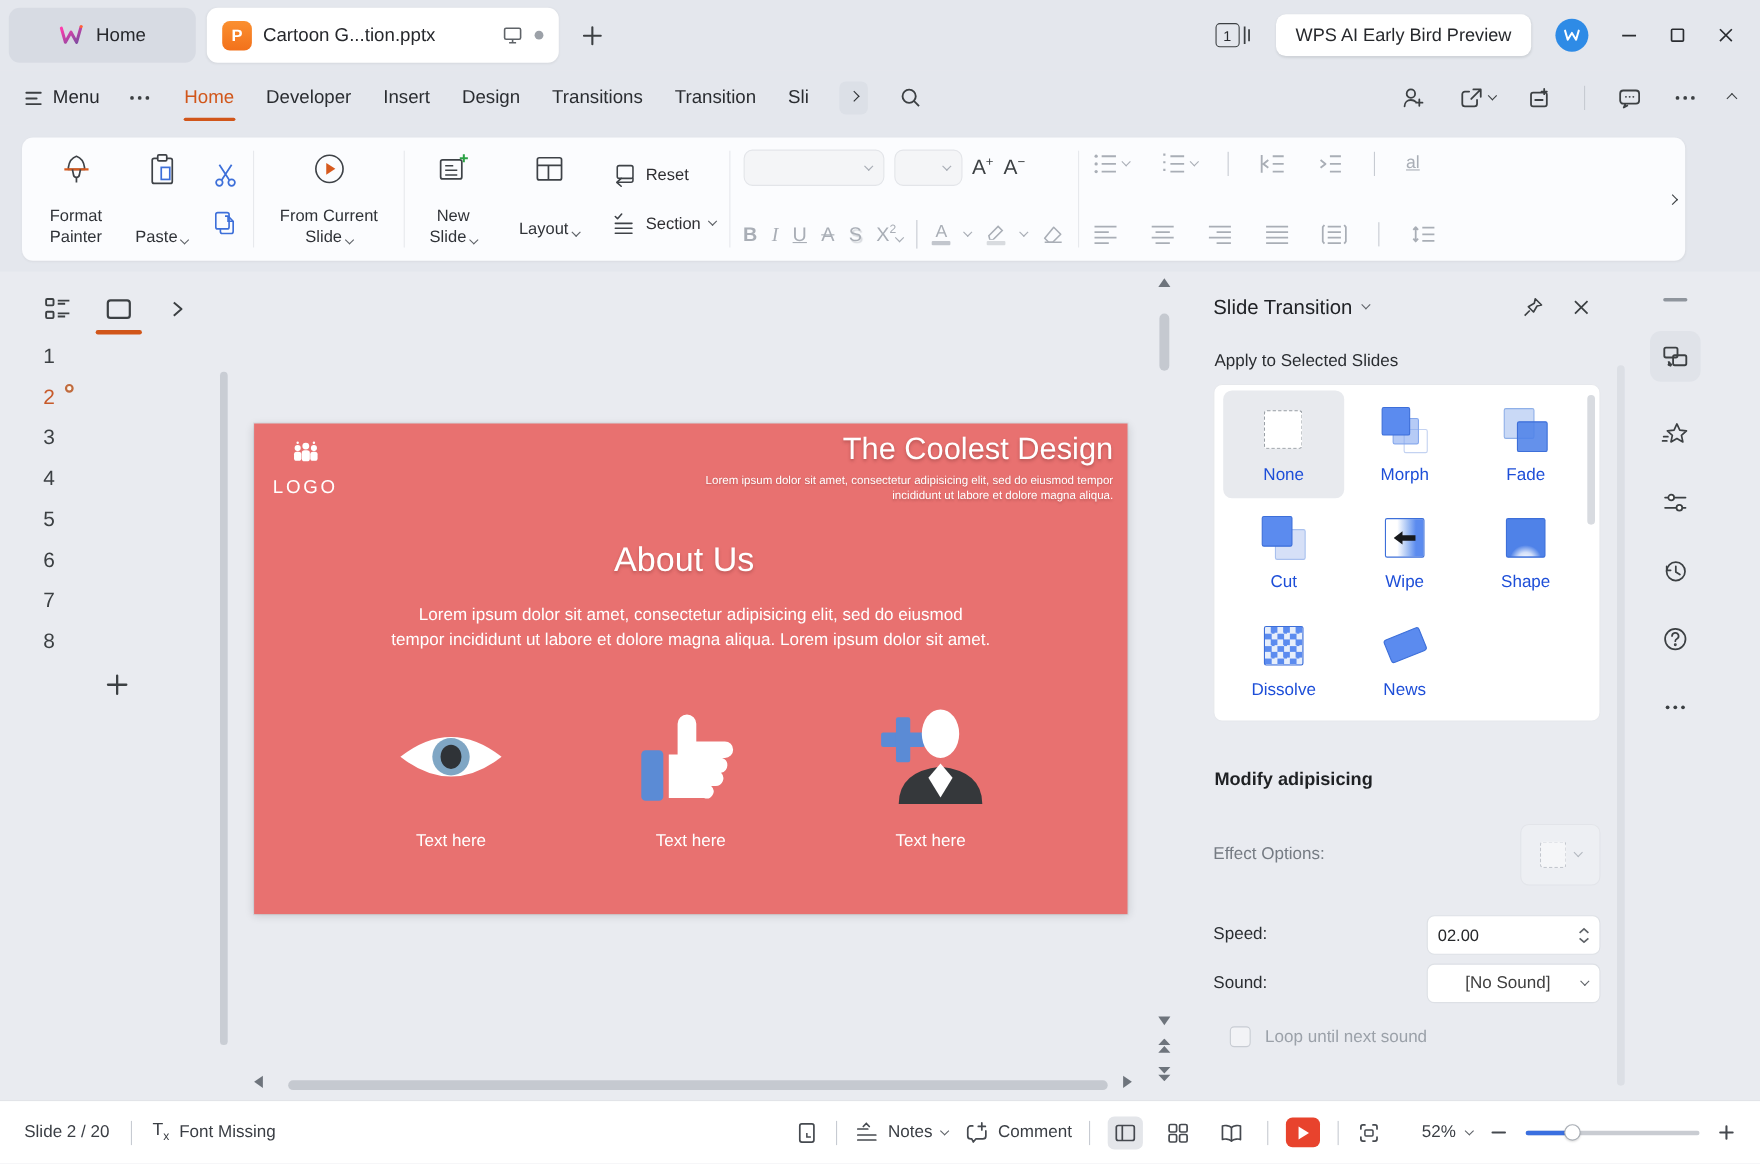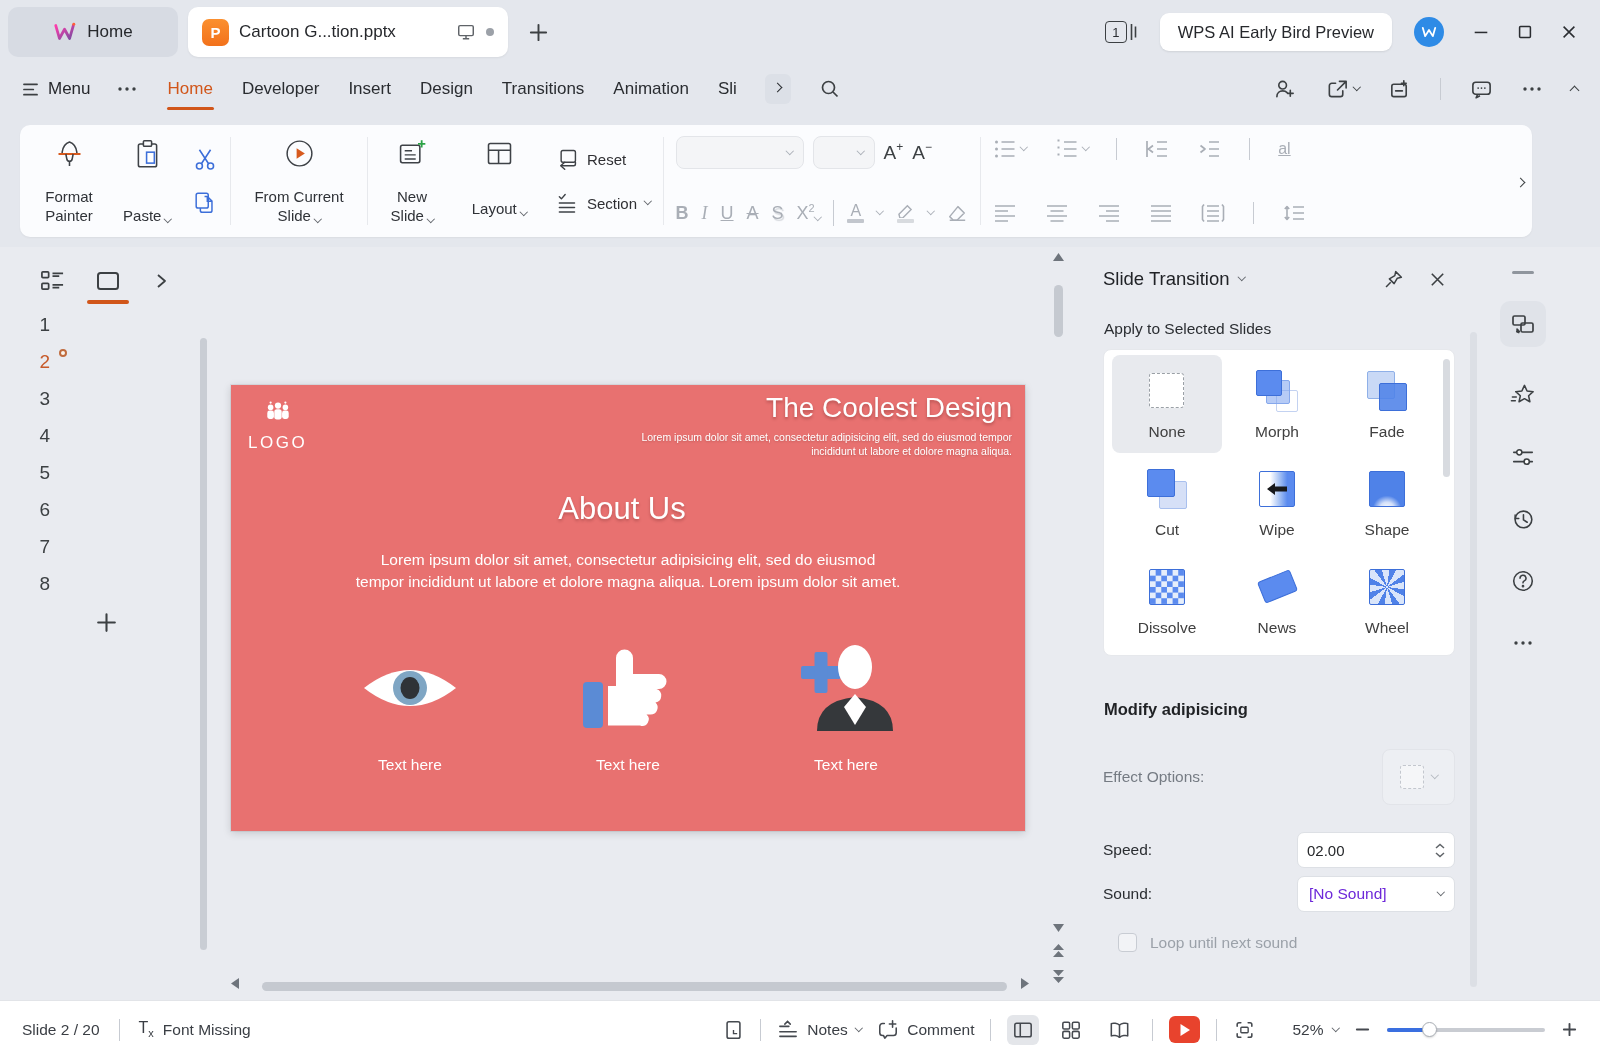--- a/index.html
+++ b/index.html
@@ -167,21 +167,21 @@
   .panel-title .chev { color:#5F6368; }
   .panel-head .sp { flex:1; }
   .panel-head .hicon { cursor:pointer; color:#3C4043; }
   .panel-head .hicon + .hicon { margin-left:24px; }
   .apply-label { margin:30px 0 11px 1px; font-size:15.5px; color:#2A2D31; }
   .trans-card { width:352px; height:307px; background:#FFF; border:1px solid #E6E8EC; border-radius:8px;
                 position:relative; padding:5px 12px 5px 8px; }
   .trans-grid { display:grid; grid-template-columns:repeat(3,1fr); height:100%; }
   .tcell { display:flex; flex-direction:column; align-items:center; justify-content:center; gap:9px; border-radius:8px; cursor:pointer; }
   .tcell.selected { background:#E8EAEE; }
-  .tcell .tlabel { font-size:15.5px; color:#404040; }
+  .tcell .tlabel { font-size:15.5px; color:#1d4ed8; }
   .card-scroll { position:absolute; right:4px; top:9px; width:7px; height:118px; border-radius:4px; background:#D8DBE0; }
 
   .ti { width:46px; height:46px; position:relative; }
   .ti .sq { position:absolute; border-radius:2px; }
   .ti-none .sq { left:5px; top:5px; width:35px; height:35px; background:#FFF; border:1.6px dashed #9AA0A6; border-radius:3px; }
   .ti-morph .a { left:2px; top:2px; width:26px; height:26px; background:#5B8BEF; border:1.4px solid #3D6FD9; }
   .ti-morph .b { left:12px; top:12px; width:24px; height:24px; background:rgba(122,160,238,.55); border:1.4px solid #86A8EC; }
   .ti-morph .c { left:22px; top:22px; width:22px; height:22px; background:#FFF; border:1.4px solid #C3D2F1; }
   .ti-fade .a { left:3px; top:3px; width:28px; height:28px; background:#C9D9F6; border:1.4px solid #8FB0E8; }
   .ti-fade .b { left:15px; top:15px; width:28px; height:28px; background:rgba(79,130,232,.88); border:1.4px solid #3D6FD9; }
@@ -205,21 +205,21 @@
   .effect-box { width:73px; height:56px; background:#EDEFF3; border:1px solid #E2E4E9; border-radius:8px;
                 display:flex; align-items:center; justify-content:center; gap:8px; color:#B3B8BF; }
   .effect-box .dsq { width:24px; height:24px; border:1.4px dashed #C3C7CE; border-radius:3px; background:#F5F6F8; }
   .spin-input { width:158px; height:36px; background:#FFF; border:1px solid #DDE0E5; border-radius:7px;
                 display:flex; align-items:center; padding:0 9px; }
   .spin-input input { border:none; outline:none; flex:1; font-size:15px; color:#26282B; width:100px;
                       font-family:"Liberation Sans",sans-serif; background:transparent; }
   .spin-arrows { display:flex; flex-direction:column; gap:3px; color:#5F6368; cursor:pointer; }
   .dd { width:158px; height:36px; background:#FFF; border:1px solid #DDE0E5; border-radius:7px;
         display:flex; align-items:center; padding:0 11px; cursor:pointer; }
-  .dd .val { flex:1; font-size:15.5px; color:#6d28d9; }
+  .dd .val { flex:1; font-size:15.5px; color:#404040;margin-left:23px; }
   .dd .chev { color:#5F6368; }
   .loop-row { display:flex; align-items:center; gap:13px; margin:21px 0 0 15px; }
   .loop-box { width:19px; height:19px; border:1.6px solid #C8CCD3; border-radius:4px; background:#F2F3F6; }
   .loop-label { font-size:15.5px; color:#9BA1A9; }
 
   
   .rightbar { width:131px; flex:none; position:relative; }
   .rb-scrolltrack { position:absolute; left:1px; top:85px; width:7px; height:655px; border-radius:4px; background:#DCDFE5; }
   .rb-col { position:absolute; left:31px; top:24px; width:46px; display:flex; flex-direction:column; align-items:center; }
   .rb-dash { width:22px; height:3px; border-radius:2px; background:#8F959D; margin-bottom:27px; cursor:pointer; }
@@ -332,21 +332,21 @@
           <circle cx="10" cy="3" r="1.7"></circle>
           <circle cx="17" cy="3" r="1.7"></circle>
         </svg>
     </div>
     <div class="mb-tabs">
       <span class="mb-tab active">Home</span>
       <span class="mb-tab">Developer</span>
       <span class="mb-tab">Insert</span>
       <span class="mb-tab">Design</span>
       <span class="mb-tab">Transitions</span>
-      <span class="mb-tab">Animation</span>
+      <span class="mb-tab">Transition</span>
       <span class="mb-tab">Sli</span>
       <span class="mb-more">
           <span class="chev right"></span>
         </span>
     </div>
     <div class="mb-search">
       <svg width="22" height="22" viewBox="0 0 22 22" fill="none" stroke="#3C4043" stroke-width="1.7">
           <circle cx="9.5" cy="9.5" r="6"></circle>
           <path d="M14 14l4.5 4.5"></path>
         </svg>
@@ -836,26 +836,20 @@
                 <span class="sq a"></span>
               </span>
             <span class="tlabel">Dissolve</span>
           </div>
           <div class="tcell">
             <span class="ti ti-news">
                 <span class="sq a"></span>
               </span>
             <span class="tlabel">News</span>
           </div>
-          <div class="tcell">
-            <span class="ti ti-wheel">
-                <span class="sq a"></span>
-              </span>
-            <span class="tlabel">Wheel</span>
-          </div>
         </div>
         <span class="card-scroll"></span>
       </div>
 
       <div class="modify-h">Modify adipisicing</div>
 
       <div class="mrow" style="margin-top:30px;">
         <span class="mlabel dis">Effect Options:</span>
         <span class="effect-box">
           <span class="dsq"></span>

